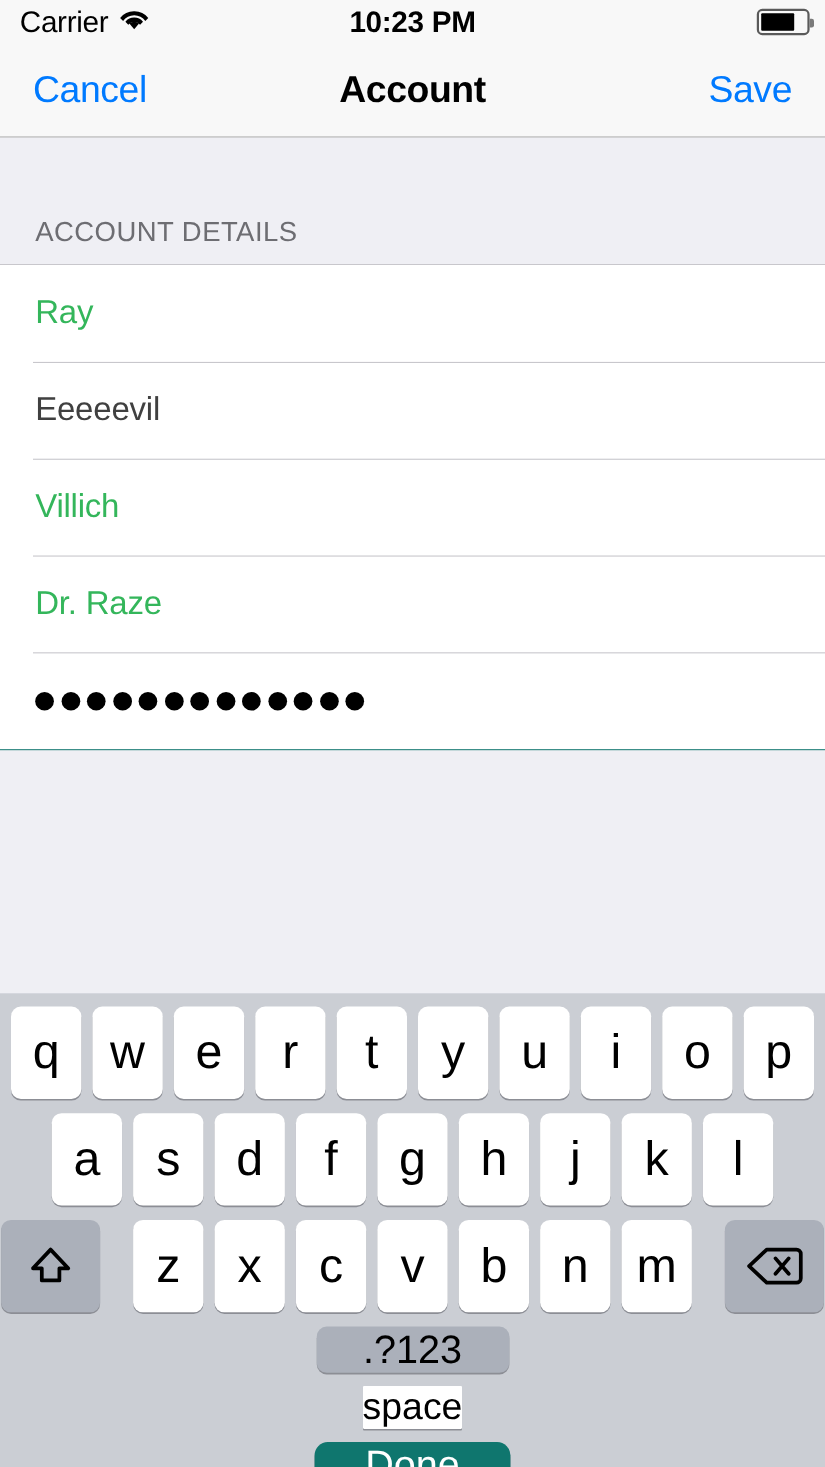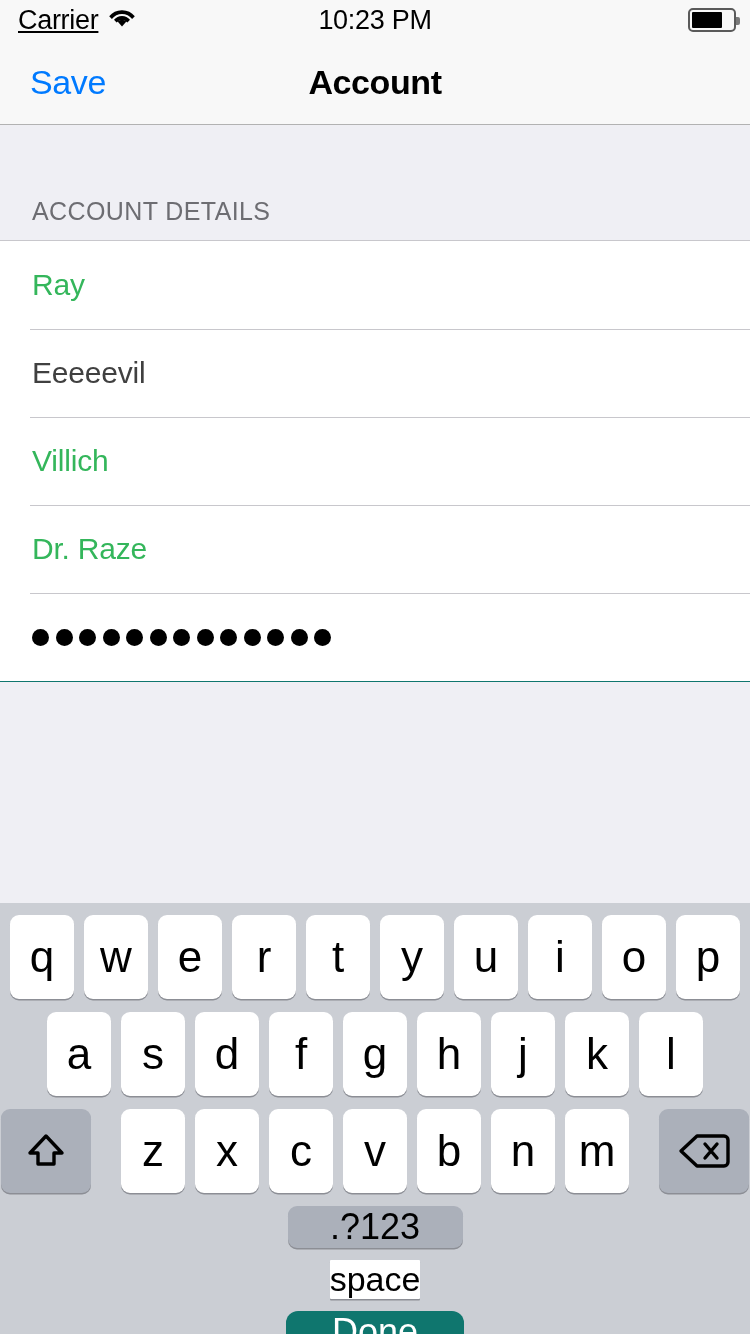--- a/index.html
+++ b/index.html
@@ -29,34 +29,33 @@
     background: #F8F8F8;
     display: flex;
     align-items: center;
   }
   .status-left {
     position: absolute;
     left: 18px;
     display: flex;
     align-items: center;
     gap: 10px;
-    text-decoration: underline;
   }
   .carrier-text {
     font-size: 27px;
     color: #000;
     letter-spacing: -0.3px;
   }
   .wifi-icon { display: block; }
   .status-center {
     position: absolute;
     left: 0; right: 0;
     text-align: center;
     font-size: 27px;
-    font-weight: normal;
+    font-weight: bold;
     color: #000;
     letter-spacing: -0.3px;
   }
   .status-right {
     position: absolute;
     right: 14px;
     display: flex;
     align-items: center;
   }
   .battery {
@@ -302,20 +301,21 @@
     </div>
     <div class="status-center">10:23 PM</div>
     <div class="status-right">
       <div class="battery">
         <div class="battery-fill" id="battery-fill" style="width:76%"></div>
       </div>
     </div>
   </div>
 
   <div class="nav-bar">
+    <button class="nav-btn">Cancel</button>
     <div class="nav-title">Account</div>
     <button class="nav-btn">Save</button>
   </div>
 
   <div class="content">
     <div class="section-header">ACCOUNT DETAILS</div>
     <div class="table-group" id="field-list">
         <div class="field-row">
           <input class="field-value" type="text" placeholder="First Name" value="Ray" style="color: rgb(52, 182, 91);">
         </div>

